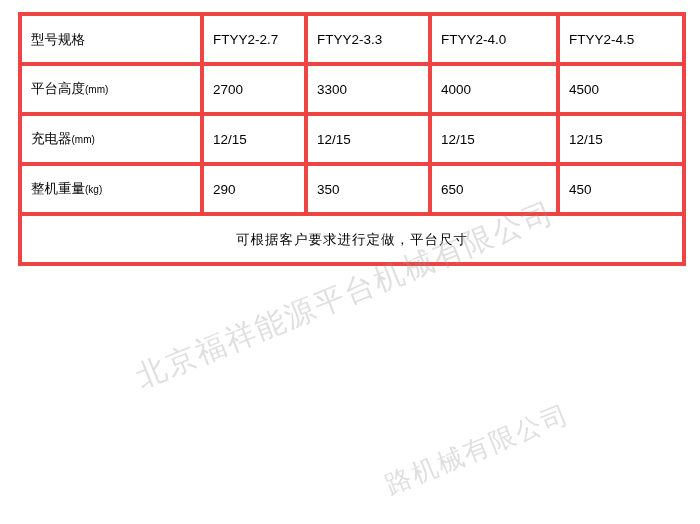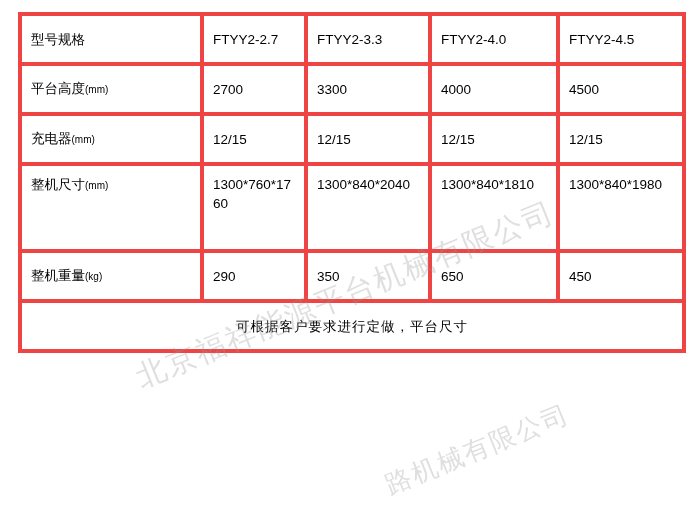--- a/index.html
+++ b/index.html
@@ -134,35 +134,20 @@
 
 
       <tr>
         <td class="label"><span>充电器</span><span class="unit">(mm)</span></td>
         <td>12/15</td>
         <td>12/15</td>
         <td>12/15</td>
         <td>12/15</td>
       </tr>
 
-      <tr class="tall">
-        <td class="label"><span>整机尺寸</span><span class="unit">(mm)</span></td>
-        <td>
-            <span class="wrapcell">1300*760*1760</span>
-          </td>
-        <td>
-            <span class="wrapcell">1300*840*2040</span>
-          </td>
-        <td>
-            <span class="wrapcell">1300*840*1810</span>
-          </td>
-        <td>
-            <span class="wrapcell">1300*840*1980</span>
-          </td>
-      </tr>
 
       <tr>
         <td class="label"><span>整机重量</span><span class="unit">(kg)</span></td>
         <td>290</td>
         <td>350</td>
         <td>650</td>
         <td>450</td>
       </tr>
 
       <tr>

